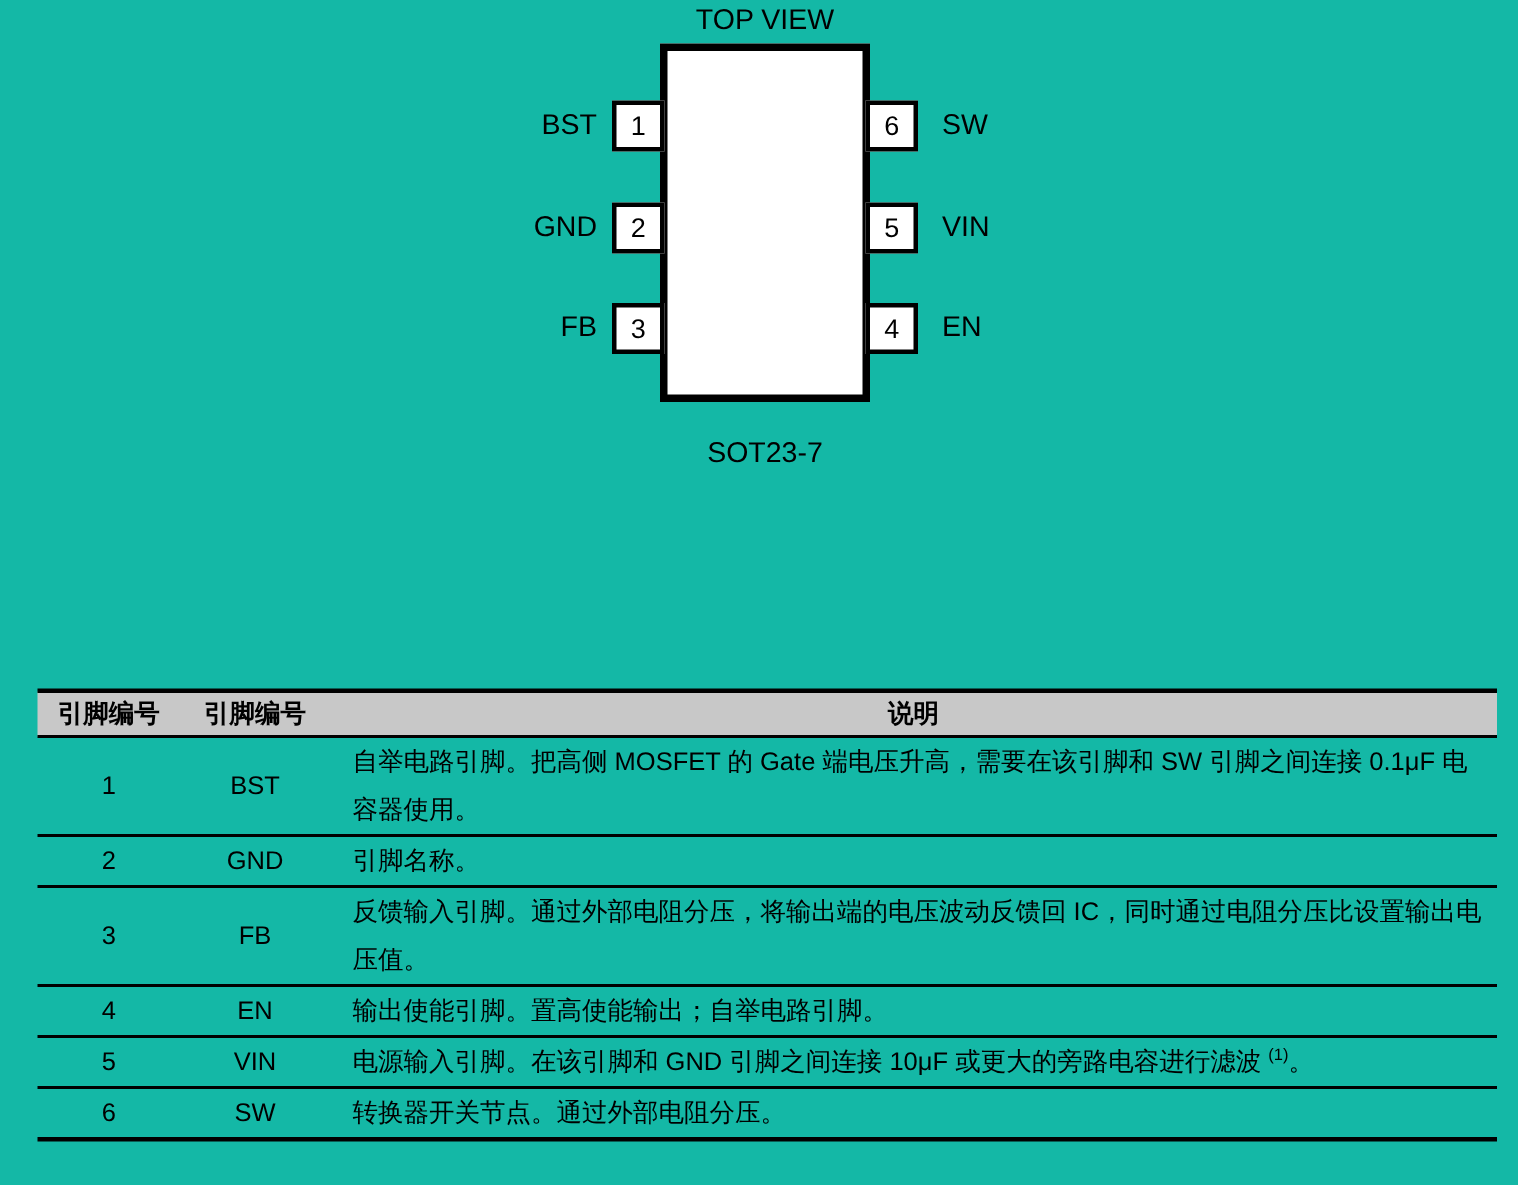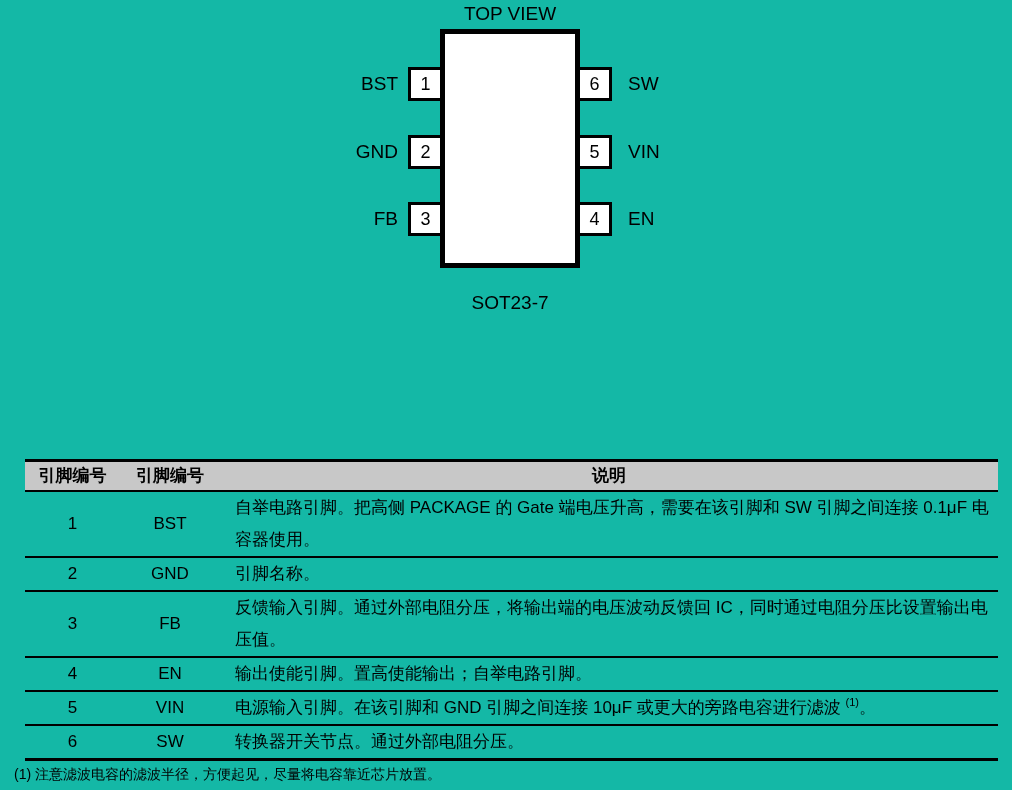--- a/index.html
+++ b/index.html
@@ -125,21 +125,21 @@
         <tr>
           <th class="th-bg" style="background: rgb(200, 200, 200);">引脚编号</th>
           <th class="th-bg" style="background: rgb(200, 200, 200);">引脚编号</th>
           <th class="th-bg" style="background: rgb(200, 200, 200);">说明</th>
         </tr>
       </thead>
       <tbody>
         <tr class="row-tall">
           <td class="cell-num">1</td>
           <td class="cell-name">BST</td>
-          <td class="cell-desc">自举电路引脚。把高侧 PACKAGE 的 Gate 端电压升高，需要在该引脚和 SW 引脚之间连接 0.1μF 电容器使用。</td>
+          <td class="cell-desc">自举电路引脚。把高侧 MOSFET 的 Gate 端电压升高，需要在该引脚和 SW 引脚之间连接 0.1μF 电容器使用。</td>
         </tr>
         <tr class="row-short">
           <td class="cell-num">2</td>
           <td class="cell-name">GND</td>
           <td class="cell-desc">引脚名称。</td>
         </tr>
         <tr class="row-tall">
           <td class="cell-num">3</td>
           <td class="cell-name">FB</td>
           <td class="cell-desc">反馈输入引脚。通过外部电阻分压，将输出端的电压波动反馈回 IC，同时通过电阻分压比设置输出电压值。</td>
@@ -156,15 +156,14 @@
         </tr>
         <tr class="row-short">
           <td class="cell-num">6</td>
           <td class="cell-name">SW</td>
           <td class="cell-desc">转换器开关节点。通过外部电阻分压。</td>
         </tr>
       </tbody>
     </table>
   </div>
 
-  <div class="footnote">(1)  注意滤波电容的滤波半径，方便起见，尽量将电容靠近芯片放置。</div>
 
 </div>
 
 </body></html>

